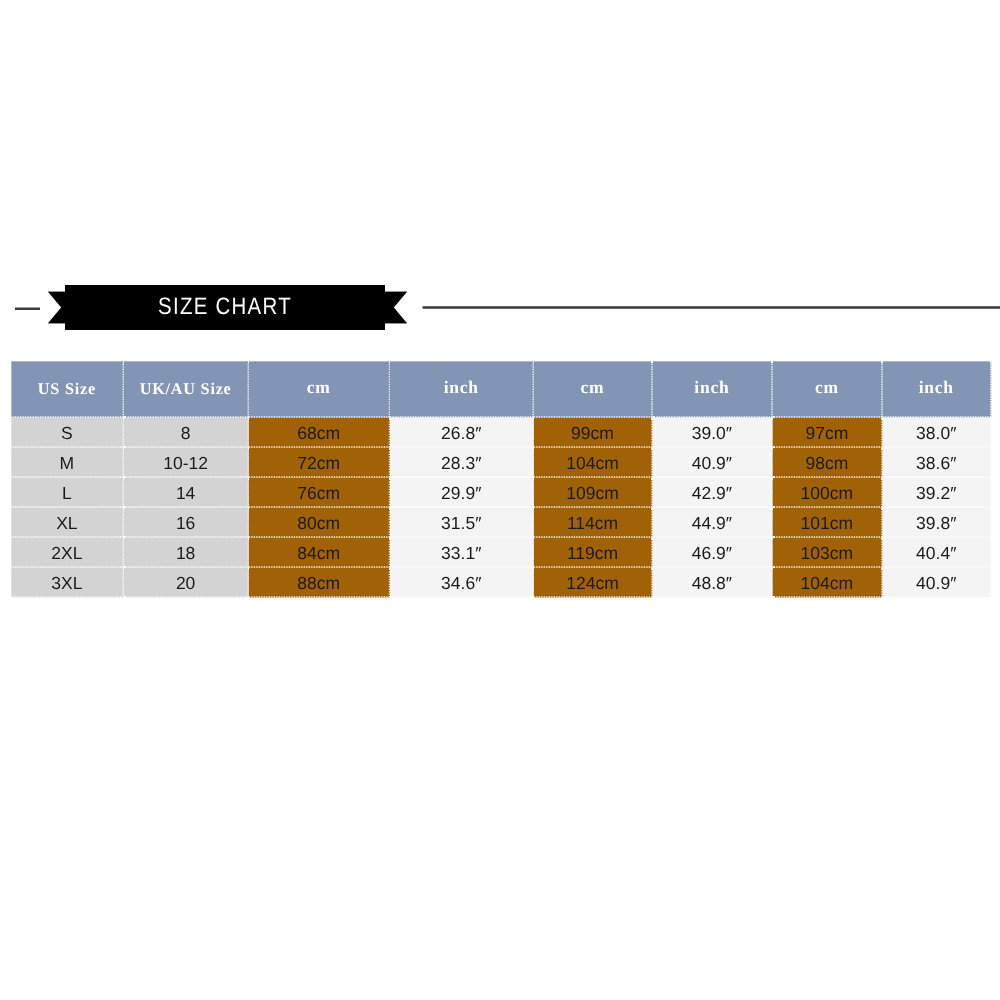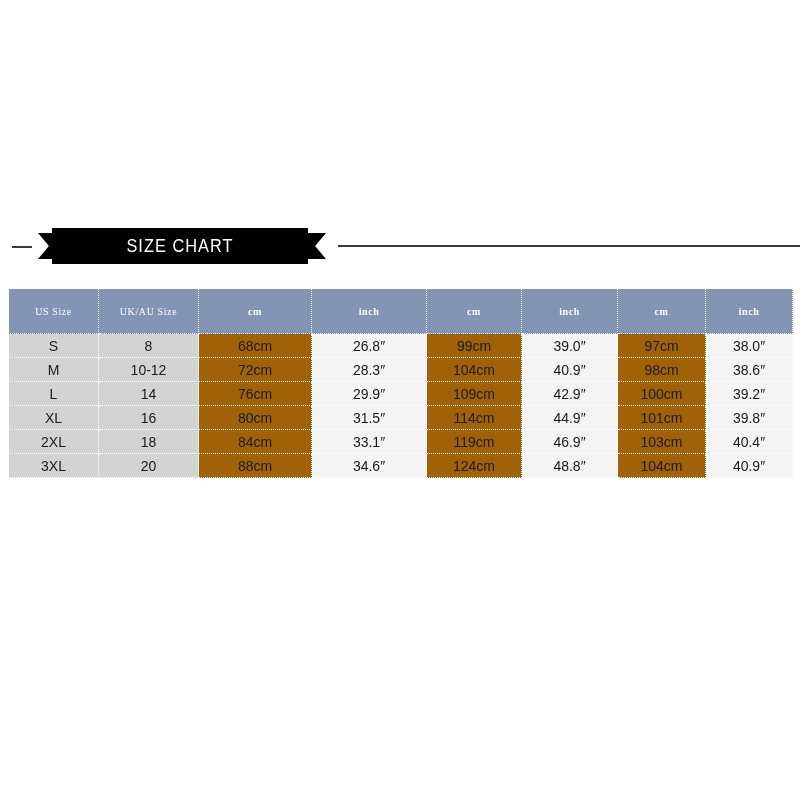--- a/index.html
+++ b/index.html
@@ -104,27 +104,27 @@
     font-weight: 400;
     font-size: 15px;
     font-family: "Liberation Sans Narrow", "Liberation Sans", sans-serif;
     letter-spacing: 0.4px;
     transform: scaleX(0.92);
   }
   .hdr-sub th {
     height: 44px;
     background: #8295b4;
     color: #ffffff;
-    font-weight: 400;
-    font-size: 10px;
+    font-weight: 700;
+    font-size: 13px;
     font-family: "Liberation Serif", serif;
     letter-spacing: 0.6px;
   }
   .hdr-sub th.unit {
-    font-size: 10px;
+    font-size: 14px;
     font-weight: 700;
   }
 
   
   tbody tr { height: 24px; }
   tbody td {
     font-size: 14px;
     color: #1a1a1a;
     border: 1px dotted #ffffff;
   }

